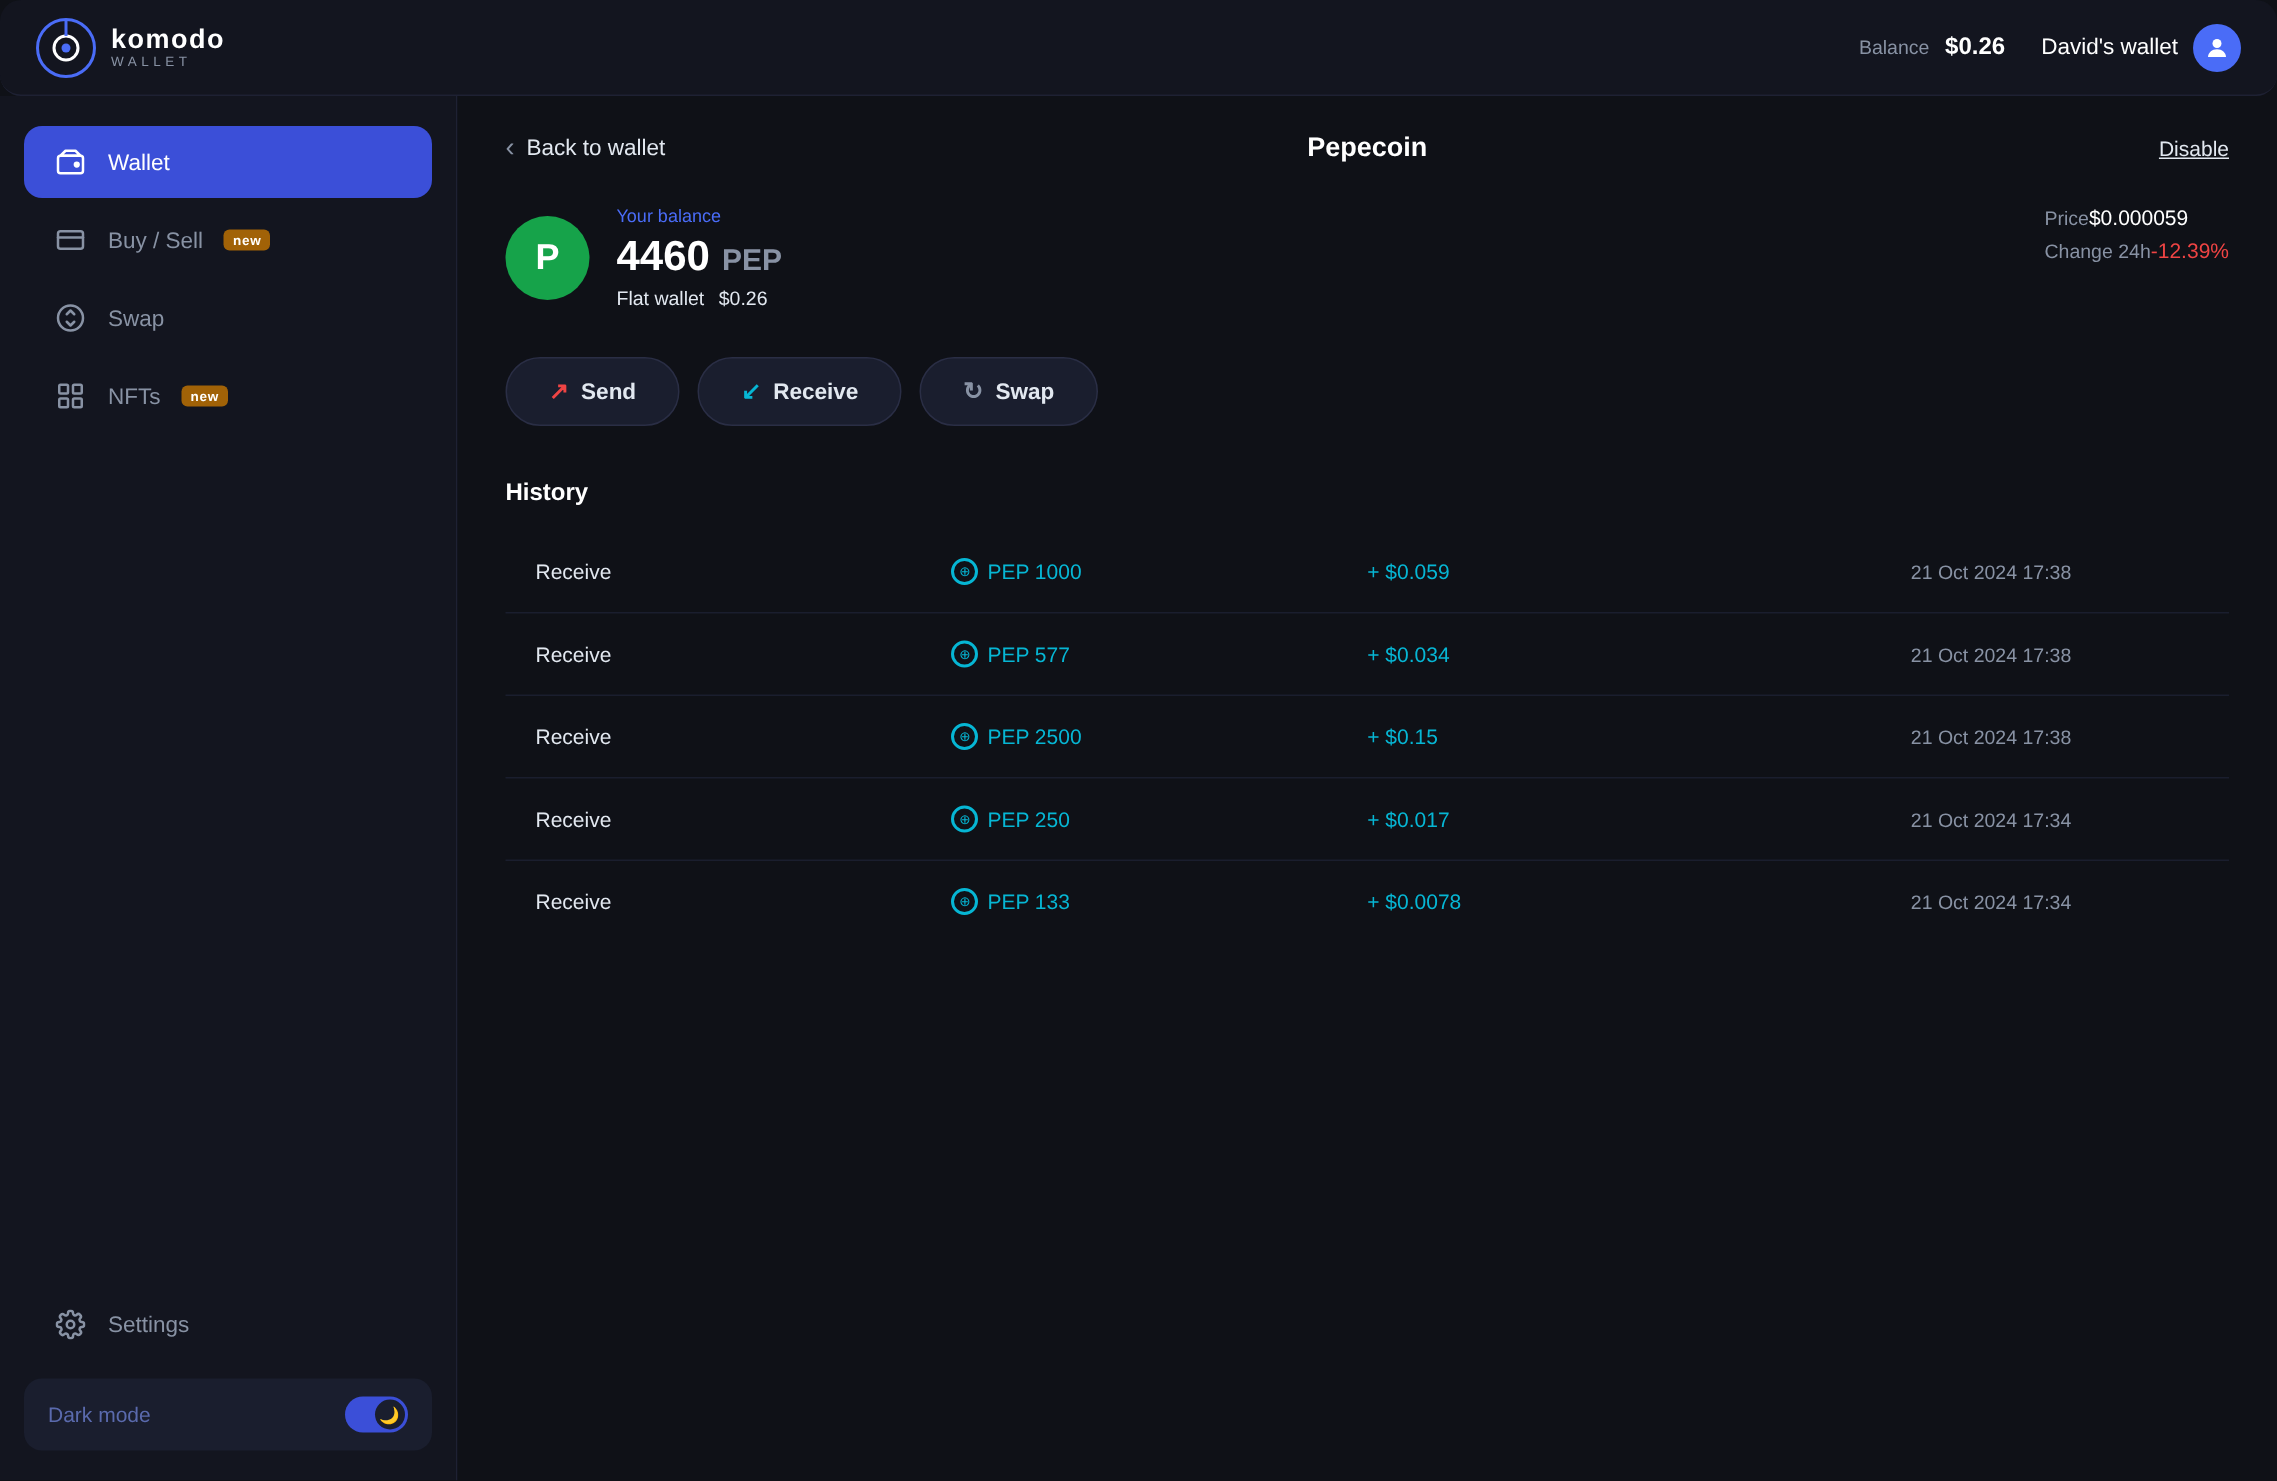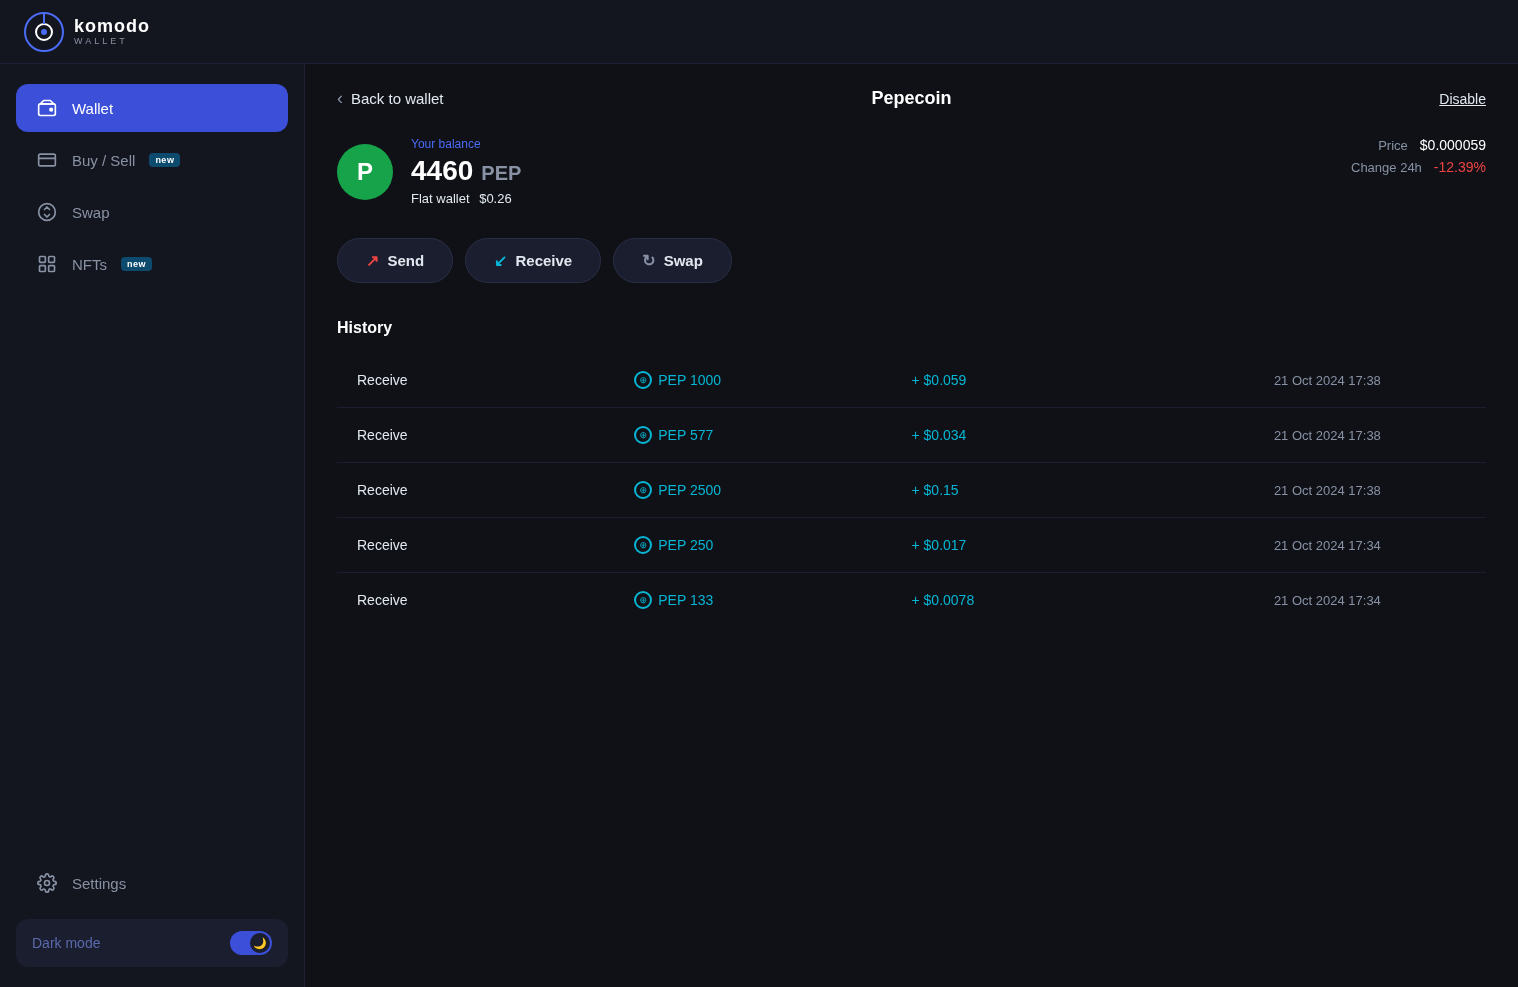--- a/index.html
+++ b/index.html
@@ -14,20 +14,21 @@
 
     
     .header {
       height: 64px;
       background: #13151f;
       display: flex;
       align-items: center;
       justify-content: space-between;
       padding: 0 24px;
       border-bottom: 1px solid #1e2133;
+      border-radius: 14px;
     }
     .logo {
       display: flex;
       align-items: center;
       gap: 10px;
     }
     .logo-icon {
       width: 40px;
       height: 40px;
     }
@@ -129,21 +130,21 @@
       display: flex;
       align-items: center;
       justify-content: center;
       flex-shrink: 0;
     }
     .nav-item-label {
       font-size: 15px;
       font-weight: 500;
     }
     .badge-new {
-      background: #0c4a6e;
+      background: #a16207;
       color: #ffffff;
       font-size: 9px;
       font-weight: 700;
       padding: 2px 6px;
       border-radius: 4px;
       text-transform: lowercase;
       letter-spacing: 0.5px;
     }
 
     .sidebar-bottom {
@@ -295,23 +296,22 @@
     }
     .flat-balance span {
       color: #e2e8f0;
     }
     .price-info {
       text-align: right;
     }
     .price-row {
       display: flex;
       align-items: center;
-      gap: 12px;
+      gap: 0;
       margin-bottom: 6px;
-      justify-content: flex-end;
     }
     .price-label {
       font-size: 13px;
       color: #8892a4;
     }
     .price-value {
       font-size: 14px;
       color: #ffffff;
       font-weight: 500;
     }
@@ -412,20 +412,35 @@
   <div class="logo">
     <svg class="logo-icon" viewBox="0 0 40 40" fill="none" xmlns="http://www.w3.org/2000/svg">
       <circle cx="20" cy="20" r="19" stroke="#4a6cf7" stroke-width="2"></circle>
       <circle cx="20" cy="20" r="8" stroke="#ffffff" stroke-width="2"></circle>
       <line x1="20" y1="1" x2="20" y2="12" stroke="#4a6cf7" stroke-width="2"></line>
       <circle cx="20" cy="20" r="3" fill="#4a6cf7"></circle>
     </svg>
     <div class="logo-text">
       <span class="logo-name">komodo</span>
       <span class="logo-sub">WALLET</span>
+    </div>
+  </div>
+  <div class="header-right">
+    <div>
+      <span class="balance-label">Balance</span>
+      <span class="balance-amount" style="margin-left:6px;">$0.26</span>
+    </div>
+    <div class="wallet-info">
+      <span class="wallet-name">David's wallet</span>
+      <div class="avatar">
+        <svg width="18" height="18" viewBox="0 0 24 24" fill="white">
+            <circle cx="12" cy="8" r="4"></circle>
+            <path d="M4 20c0-4 3.6-7 8-7s8 3 8 7" fill="white"></path>
+          </svg>
+      </div>
     </div>
   </div>
 </div>
 
 <div class="layout">
 
   <div class="sidebar">
     <div class="nav-items">
 
       <div class="nav-item active">

